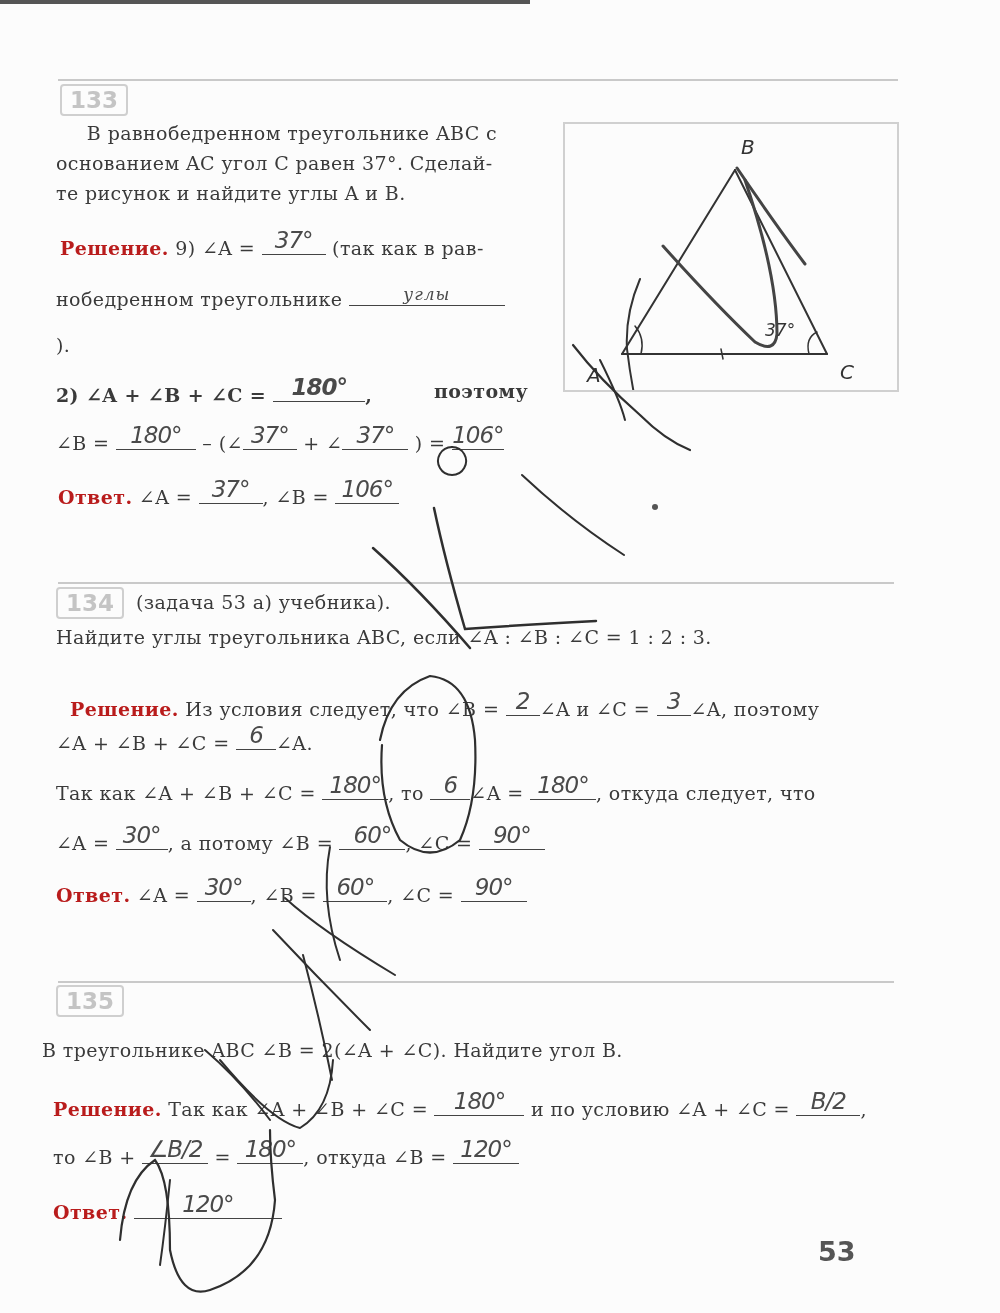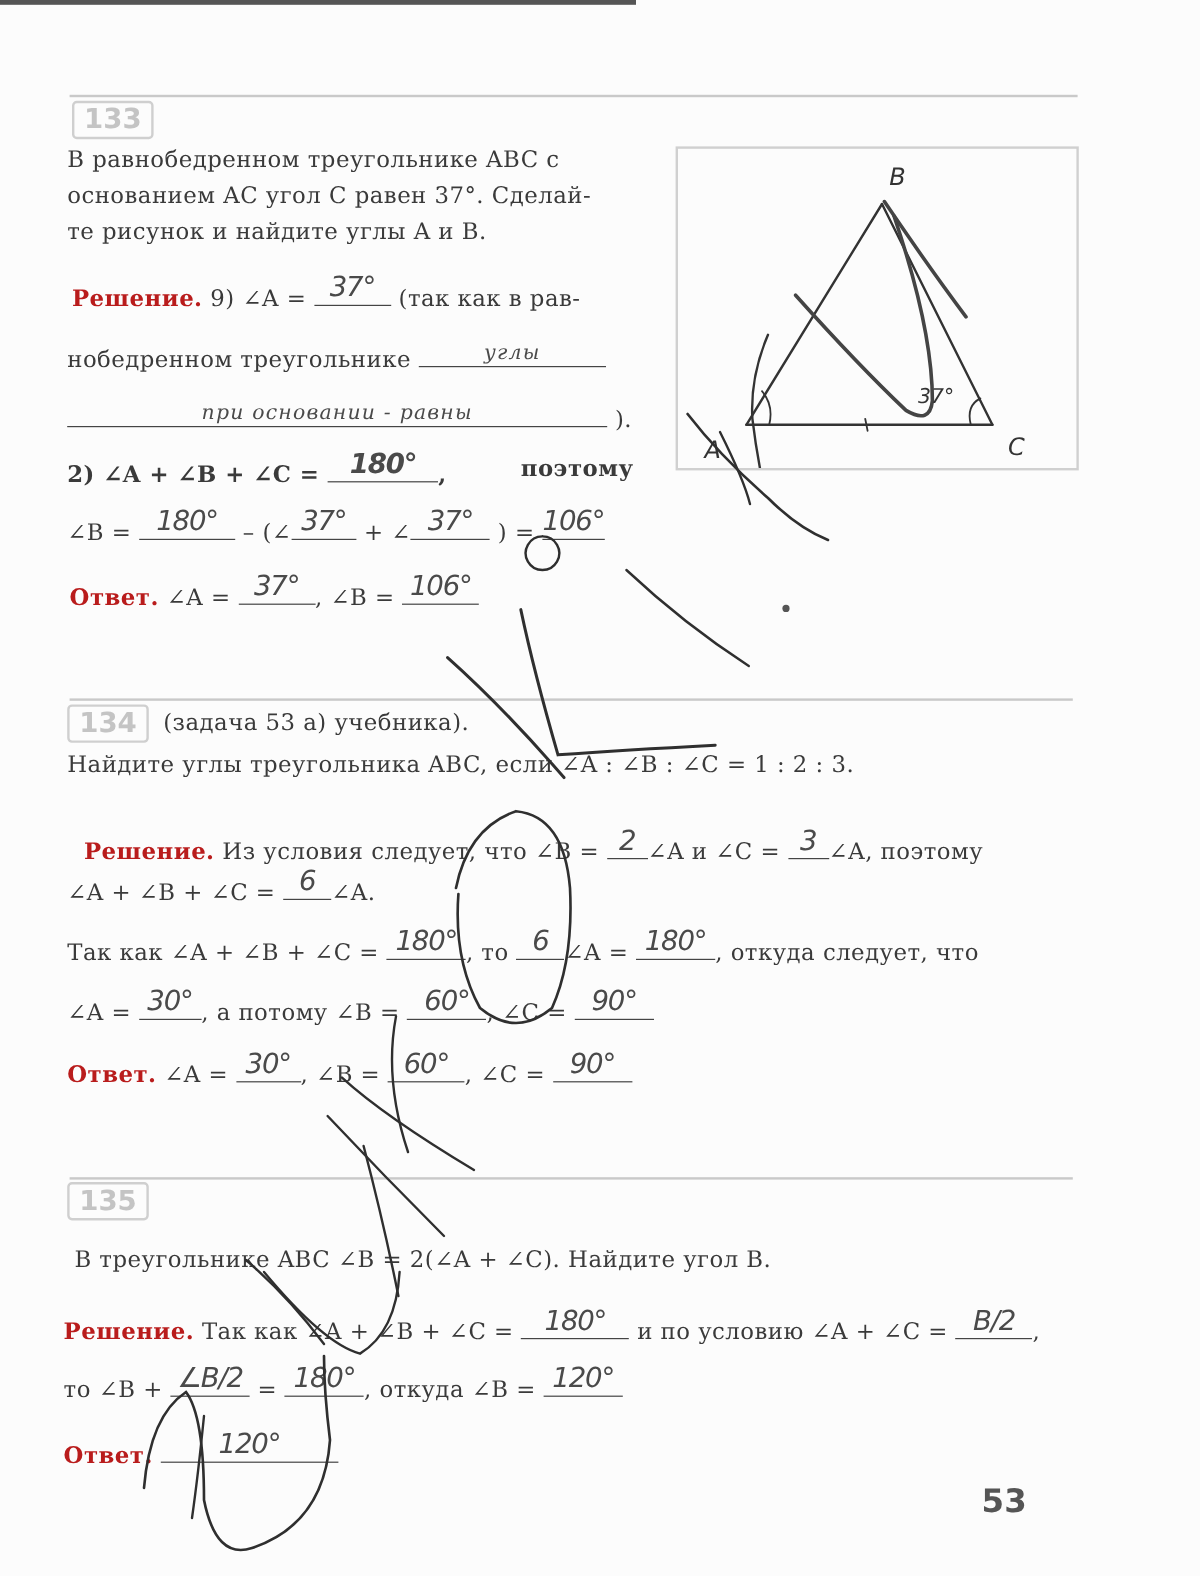--- a/index.html
+++ b/index.html
@@ -36,38 +36,37 @@
   svg.overlay { position: absolute; left: 0; top: 0; pointer-events: none; }
 </style>
 </head>
 <body>
 
 <div class="topbar"></div>
 
 <div class="rule" style="left:58px; top:79px; width:840px;"></div>
 <div class="numbox" style="left:60px; top:84px;">133</div>
 
-<div class="line" style="left:56px; top:122px; width:472px;">В равнобедренном треугольнике ABC с</div>
+<div class="line" style="left:56px; top:122px; width:472px;text-align:center;">В равнобедренном треугольнике ABC с</div>
 <div class="line" style="left:56px; top:152px; width:472px;">основанием AC угол C равен 37°. Сделай-</div>
 <div class="line" style="left:56px; top:182px; width:472px;">те рисунок и найдите углы A и B.</div>
 
 <div class="line" style="left:60px; top:233px;">
   <span class="lbl">Решение.</span>
   <span>9) ∠A =</span>
   <span class="blank" style="width:64px;"><span class="hw">37°</span></span>
   <span>(так как в рав-</span>
 </div>
 
 <div class="line" style="left:56px; top:284px;">
   <span>нобедренном треугольнике</span>
   <span class="blank" style="width:156px;"><span class="hw script">углы</span></span>
 </div>
 
 <div class="line" style="left:56px; top:334px;">
-  <span class="blank" style="width:450px;"><span class="hw script">при основании - равны</span></span>
   <span>).</span>
 </div>
 
 <div class="line" style="left:56px; top:380px; width:472px;font-weight:bold;">
   <span>2) ∠A + ∠B + ∠C =</span>
   <span class="blank" style="width:92px;"><span class="hw">180°</span></span><span>,</span>
   <span style="position:absolute; right:0;">поэтому</span>
 </div>
 
 <div class="line" style="left:56px; top:428px;">
@@ -140,21 +139,21 @@
 <div class="line" style="left:56px; top:880px;">
   <span class="lbl">Ответ.</span>
   <span>∠A =</span>
   <span class="blank" style="width:54px;"><span class="hw">30°</span></span><span>, ∠B =</span>
   <span class="blank" style="width:64px;"><span class="hw">60°</span></span><span>, ∠C =</span>
   <span class="blank" style="width:66px;"><span class="hw">90°</span></span>
 </div>
 
 <div class="rule" style="left:58px; top:981px; width:836px;"></div>
 <div class="numbox" style="left:56px; top:985px;">135</div>
-<div class="line" style="left:62px; top:1039px;">В треугольнике ABC  ∠B = 2(∠A + ∠C). Найдите угол B.</div>
+<div class="line" style="left:42px; top:1039px;">В треугольнике ABC  ∠B = 2(∠A + ∠C). Найдите угол B.</div>
 
 <div class="line" style="left:53px; top:1094px;">
   <span class="lbl">Решение.</span>
   <span>Так как ∠A + ∠B + ∠C =</span>
   <span class="blank" style="width:90px;"><span class="hw">180°</span></span>
   <span>и по условию ∠A + ∠C =</span>
   <span class="blank" style="width:64px;"><span class="hw">B/2</span></span><span>,</span>
 </div>
 
 <div class="line" style="left:53px; top:1142px;">

